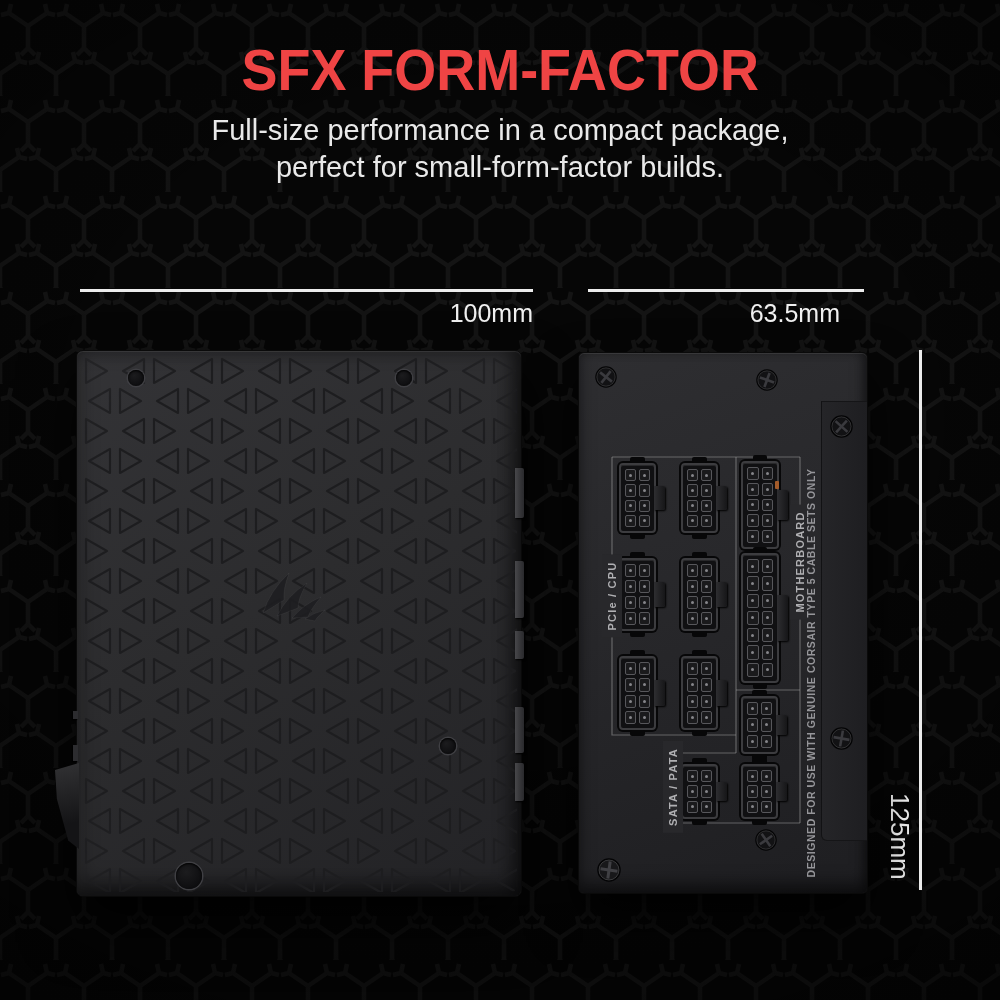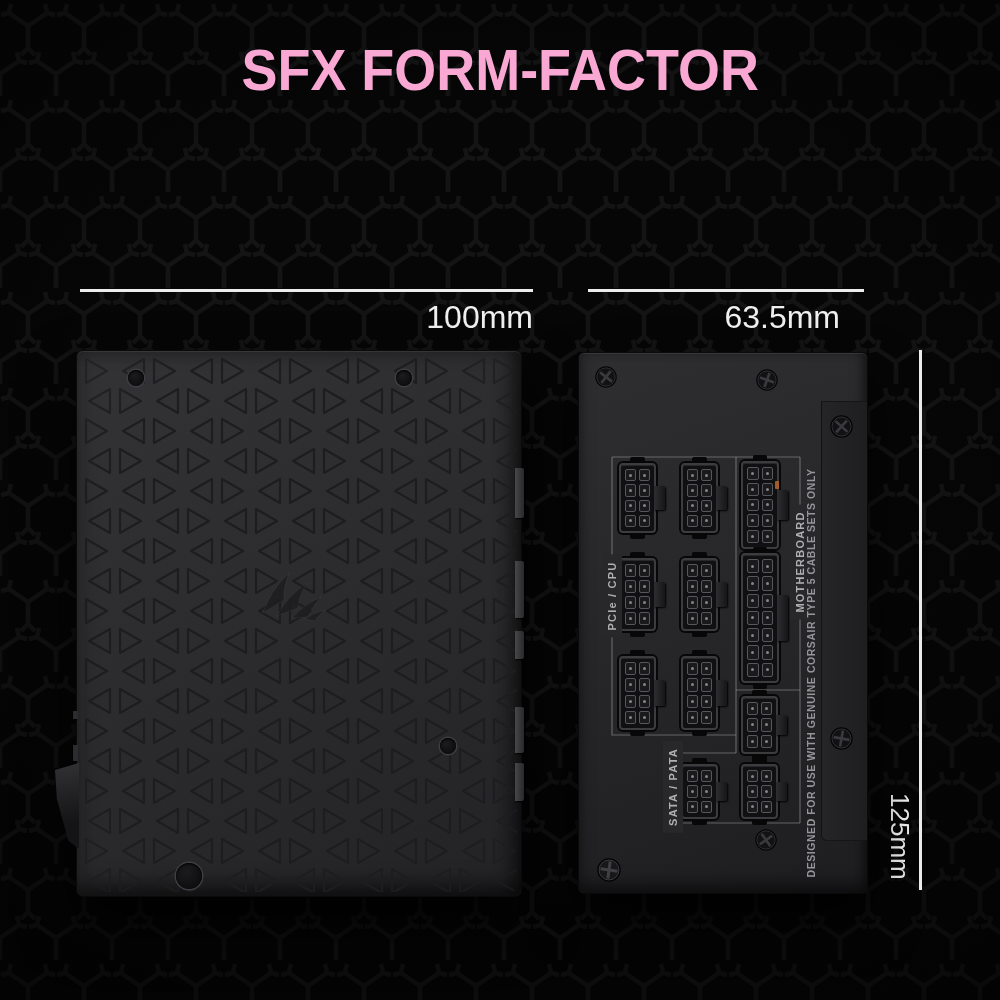--- a/index.html
+++ b/index.html
@@ -3,28 +3,28 @@
 <meta charset="utf-8">
 <style>
   html,body{margin:0;padding:0;background:#000;}
   .canvas{position:relative;width:1000px;height:1000px;overflow:hidden;background:#060606;
           font-family:"Liberation Sans",sans-serif;-webkit-font-smoothing:antialiased;}
   .bg-pattern{position:absolute;inset:0;opacity:.9;}
   .vignette{position:absolute;inset:0;pointer-events:none;
             background:radial-gradient(120% 95% at 50% 42%, rgba(0,0,0,0) 30%, rgba(0,0,0,.45) 68%, rgba(0,0,0,.85) 100%);}
   
   .title{position:absolute;top:36px;left:0;width:100%;text-align:center;margin:0;
-         font-size:58px;font-weight:700;color:#f9a8d4;letter-spacing:0;}
+         font-size:58px;font-weight:700;color:#ef4444;letter-spacing:0;}
   .title>span{display:inline-block;transform:scaleX(.93);transform-origin:center;}
   .subtitle{position:absolute;top:112px;left:0;width:100%;text-align:center;
             font-size:29px;line-height:37px;font-weight:400;color:#e9e9e9;}
   
   .dim-line-h{position:absolute;height:3px;background:#ececec;}
   .dim-line-v{position:absolute;width:3px;background:#ececec;}
-  .dim-label{position:absolute;color:#f0f0f0;font-size:32px;font-weight:400;text-align:right;}
+  .dim-label{position:absolute;color:#f0f0f0;font-size:25px;font-weight:400;text-align:right;}
   .dim-label-v{position:absolute;color:#f0f0f0;font-size:26px;font-weight:400;
                writing-mode:vertical-rl;white-space:nowrap;}
   
   .psu-top{position:absolute;left:76px;top:350px;width:444px;height:545px;border-radius:7px;
            background:linear-gradient(150deg,#333336 0%,#2c2c2e 45%,#232326 100%);
            border:1px solid #0a0a0a;
            box-shadow:0 28px 55px rgba(0,0,0,.8), inset 0 1px 0 rgba(255,255,255,.08),
                       inset -10px 0 18px rgba(0,0,0,.45), inset 0 -12px 20px rgba(0,0,0,.5),
                       inset 6px 0 10px rgba(255,255,255,.03);}
   .psu-top .tri-pattern{position:absolute;inset:4px;border-radius:6px;
@@ -81,20 +81,24 @@
           <path transform="translate(0,74)" d="M0 0 L-19 -13 M0 0 L19 -13 M0 0 L0 22 M19 -13 L27 -11 M19 -13 L17 -22 M0 22 L7 29"></path>
           <path transform="translate(56,74)" d="M0 0 L-19 -13 M0 0 L19 -13 M0 0 L0 22 M-19 -13 L-27 -11 M-19 -13 L-17 -22 M0 22 L-7 29"></path>
         </g>
       </pattern>
     </defs>
     <rect width="1000" height="1000" fill="url(#ybg)"></rect>
   </svg>
   <div class="vignette"></div>
 
   <h1 class="title"><span>SFX FORM-FACTOR</span></h1>
+  <div class="subtitle">
+    <div>Full-size performance in a compact package,</div>
+    <div>perfect for small-form-factor builds.</div>
+  </div>
 
   <div class="dim-line-h" style="left:80px;top:289px;width:453px;"></div>
   <div class="dim-label" style="left:80px;top:299px;width:453px;">100mm</div>
 
   <div class="dim-line-h" style="left:588px;top:289px;width:276px;"></div>
   <div class="dim-label" style="left:564px;top:299px;width:276px;">63.5mm</div>
 
   <div class="dim-line-v" style="left:919px;top:350px;height:540px;"></div>
   <div class="dim-label-v" style="left:884px;top:793px;">125mm</div>
 

